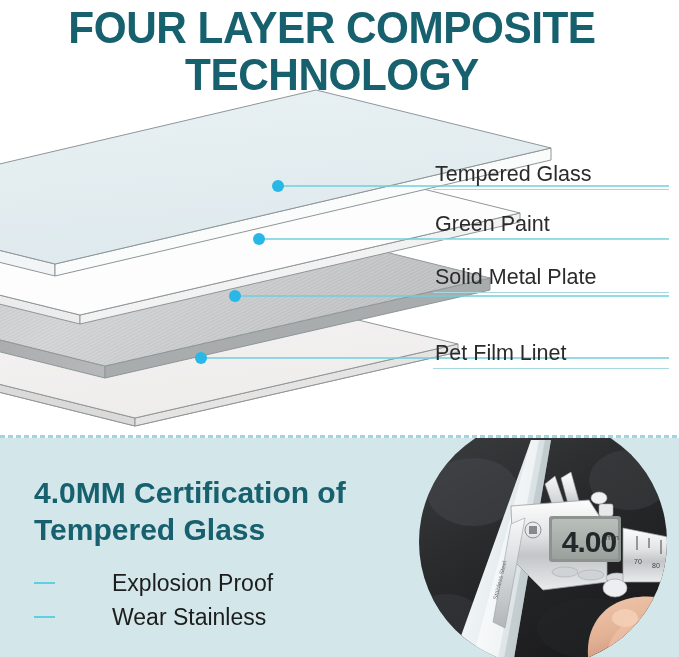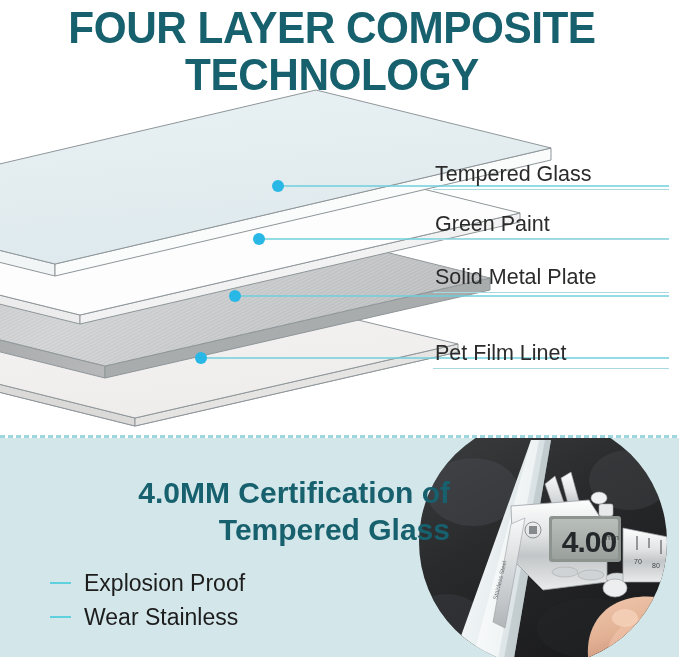--- a/index.html
+++ b/index.html
@@ -103,25 +103,24 @@
     position: absolute;
     left: 0;
     top: 438px;
     width: 679px;
     height: 219px;
     background: #d3e6e9;
     overflow: hidden;
   }
   .bottom-copy {
     position: absolute;
-    left: 50px;
+    left: 34px;
     top: 36px;
     width: 400px;
     z-index: 10;
-    text-align: right;
   }
   .bp-heading {
     font-family: "Liberation Sans", sans-serif;
     font-weight: 700;
     font-size: 30px;
     line-height: 37px;
     color: #17606e;
     margin: 0;
   }
   .bullets {
@@ -141,20 +140,21 @@
     border-bottom: 2px solid #5fd0dd;
     margin-right: 13px;
     flex: 0 0 auto;
   }
   .bullet-text {
     font-family: "Liberation Sans", sans-serif;
     font-size: 23px;
     color: #1d1d1d;
     line-height: 30px;
     white-space: nowrap;
+    margin-left: 44px;
   }
 
   .photo-wrap {
     position: absolute;
     right: -14px;
     top: -6px;
     width: 300px;
     height: 232px;
     z-index: 5;
   }

